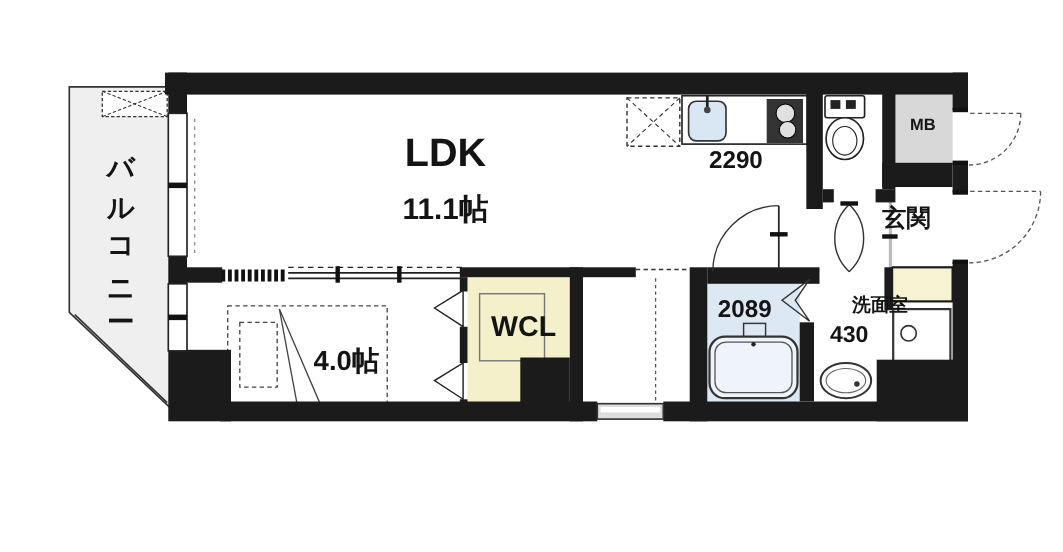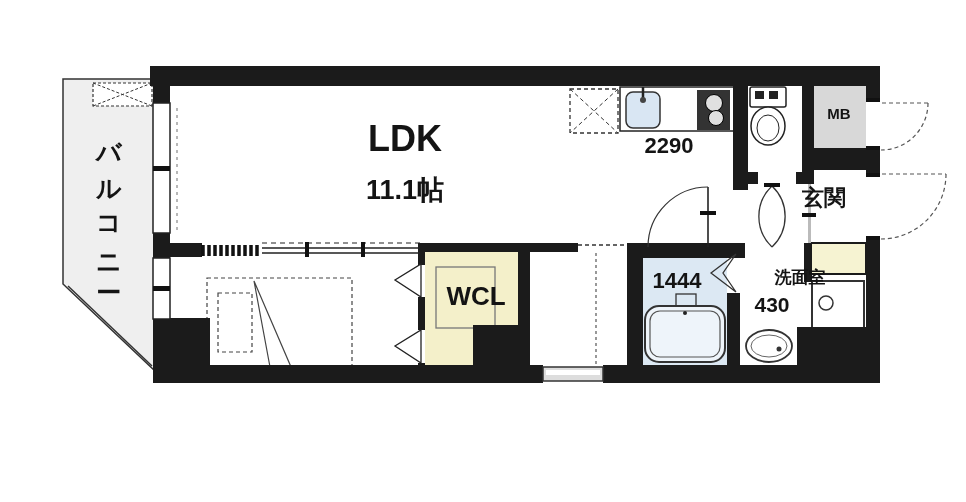--- a/index.html
+++ b/index.html
@@ -169,25 +169,26 @@
     </g>
   </svg>
 
   <div class="label v" style="left:96px;top:124px;font-size:25px;">バルコニー</div>
 
   <div class="label" style="left:340px;top:120px;width:130px;font-size:36px;">LDK</div>
   <div class="label" style="left:330px;top:152px;width:150px;font-size:27px;margin-top:24px;">11.1帖</div>
 
   <div class="label" style="left:628px;top:134px;width:82px;font-size:22px;">2290</div>
 
+  <div class="label" style="left:250px;top:315px;width:130px;font-size:25px;">4.0帖</div>
 
   <div class="label" style="left:425px;top:283px;width:70px;font-size:26px;margin-left:16px;">WCL</div>
 
 
-  <div class="label" style="left:641px;top:269px;width:72px;font-size:22px;">1444</div>
+  <div class="label" style="left:641px;top:269px;width:72px;font-size:22px;">2089</div>
 
   <div class="label" style="left:764px;top:269px;width:72px;font-size:17px;">洗面室</div>
   <div class="label" style="left:736px;top:294px;width:72px;font-size:21px;">430</div>
 
   <div class="label" style="left:810px;top:106px;width:58px;font-size:15px;">MB</div>
 
   <div class="label" style="left:793px;top:186px;width:62px;font-size:22px;">玄関</div>
 </div>
 
 </body></html>

